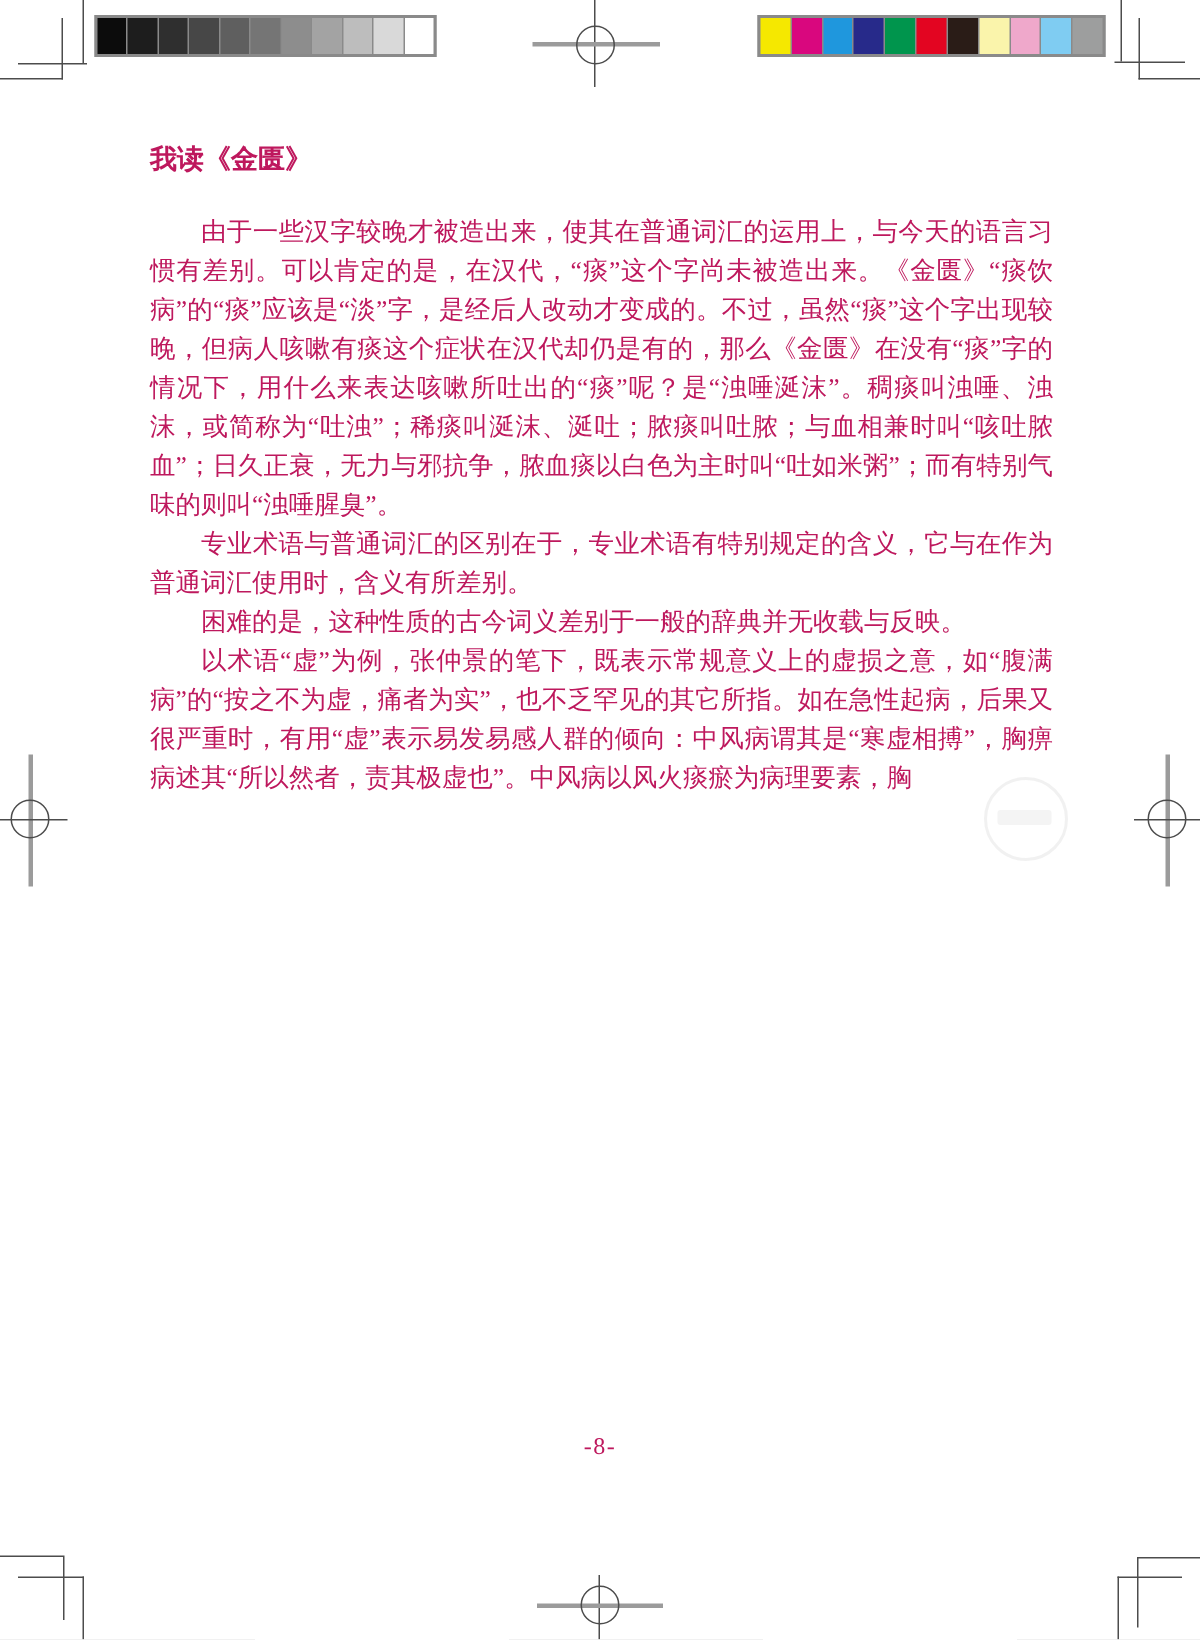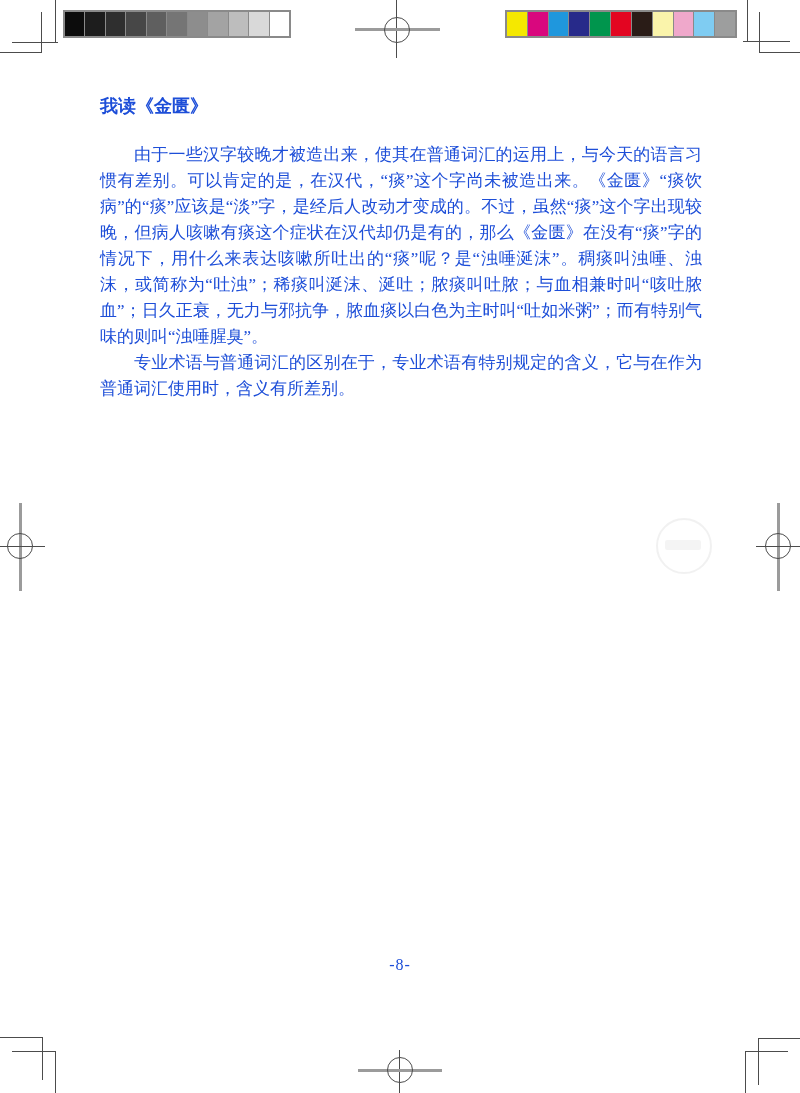--- a/index.html
+++ b/index.html
@@ -1,20 +1,20 @@
 <!DOCTYPE html>
 <html><head>
 <meta charset="utf-8">
 <style>
   html,body{margin:0;padding:0;background:#e8e8e8;}
   .page{
     position:relative;width:800px;height:1093px;background:#ffffff;
     overflow:hidden;margin:0 auto;
     font-family:"Liberation Serif","DejaVu Serif",serif;
-    color:#1d4ed8;
+    color:#be185d;
   }
   
   .cal-bar{position:absolute;top:10px;height:28px;display:flex;gap:1px;
     background:#8a8a8a;border:2px solid #8a8a8a;box-sizing:border-box;}
   .cal-bar .sw{flex:1 1 0;}
   #graybar{left:63px;width:228px;}
   #colorbar{left:505px;width:232px;}
   
   .mline{position:absolute;background:#4c4c4c;}
   .mline.gray{background:#9b9b9b;}
@@ -107,17 +107,19 @@
       <div class="sw" style="background: rgb(127, 204, 242);"></div>
       <div class="sw" style="background: rgb(157, 158, 158);"></div>
     </div>
 
   <div class="watermark"></div>
 
   <div class="content">
     <div class="doc-title">我读《金匮》</div>
     <p>由于一些汉字较晚才被造出来，使其在普通词汇的运用上，与今天的语言习惯有差别。可以肯定的是，在汉代，“痰”这个字尚未被造出来。《金匮》“痰饮病”的“痰”应该是“淡”字，是经后人改动才变成的。不过，虽然“痰”这个字出现较晚，但病人咳嗽有痰这个症状在汉代却仍是有的，那么《金匮》在没有“痰”字的情况下，用什么来表达咳嗽所吐出的“痰”呢？是“浊唾涎沫”。稠痰叫浊唾、浊沫，或简称为“吐浊”；稀痰叫涎沫、涎吐；脓痰叫吐脓；与血相兼时叫“咳吐脓血”；日久正衰，无力与邪抗争，脓血痰以白色为主时叫“吐如米粥”；而有特别气味的则叫“浊唾腥臭”。</p>
     <p>专业术语与普通词汇的区别在于，专业术语有特别规定的含义，它与在作为普通词汇使用时，含义有所差别。</p>
+    <p>困难的是，这种性质的古今词义差别于一般的辞典并无收载与反映。</p>
+    <p>以术语“虚”为例，张仲景的笔下，既表示常规意义上的虚损之意，如“腹满病”的“按之不为虚，痛者为实”，也不乏罕见的其它所指。如在急性起病，后果又很严重时，有用“虚”表示易发易感人群的倾向：中风病谓其是“寒虚相搏”，胸痹病述其“所以然者，责其极虚也”。中风病以风火痰瘀为病理要素，胸</p>
   </div>
 
   <div class="pageno">-8-</div>
 
 </div>
 
 </body></html>

